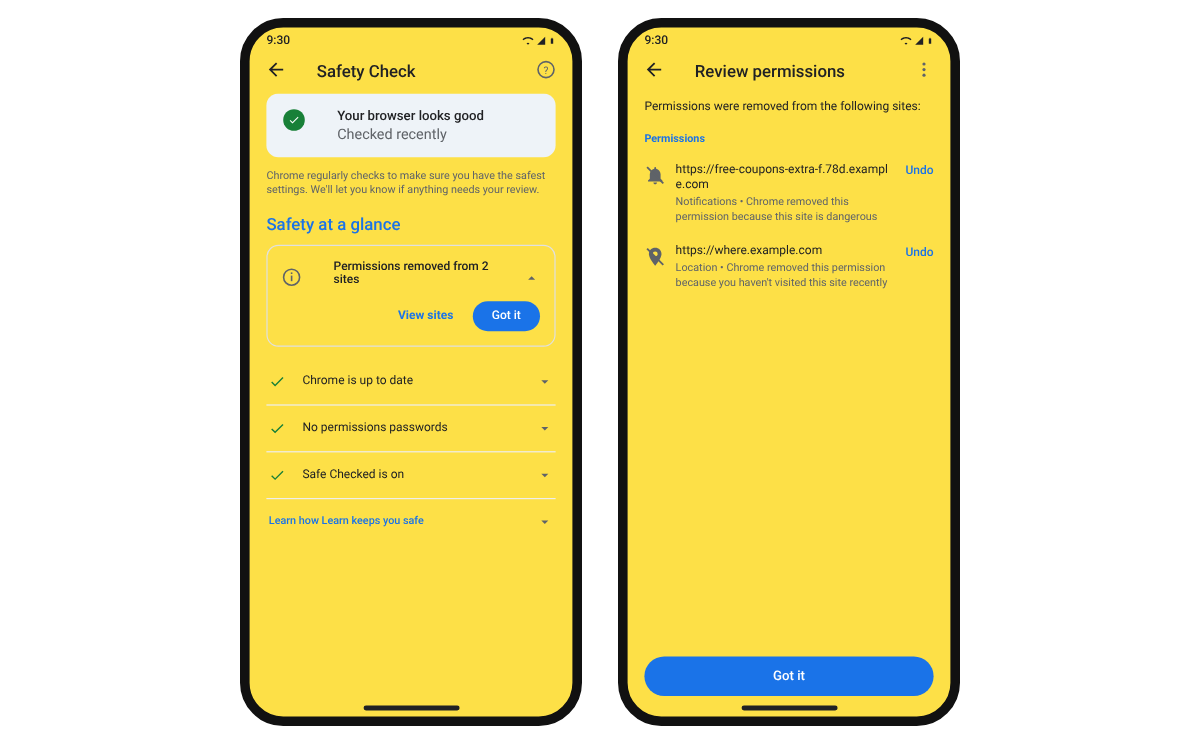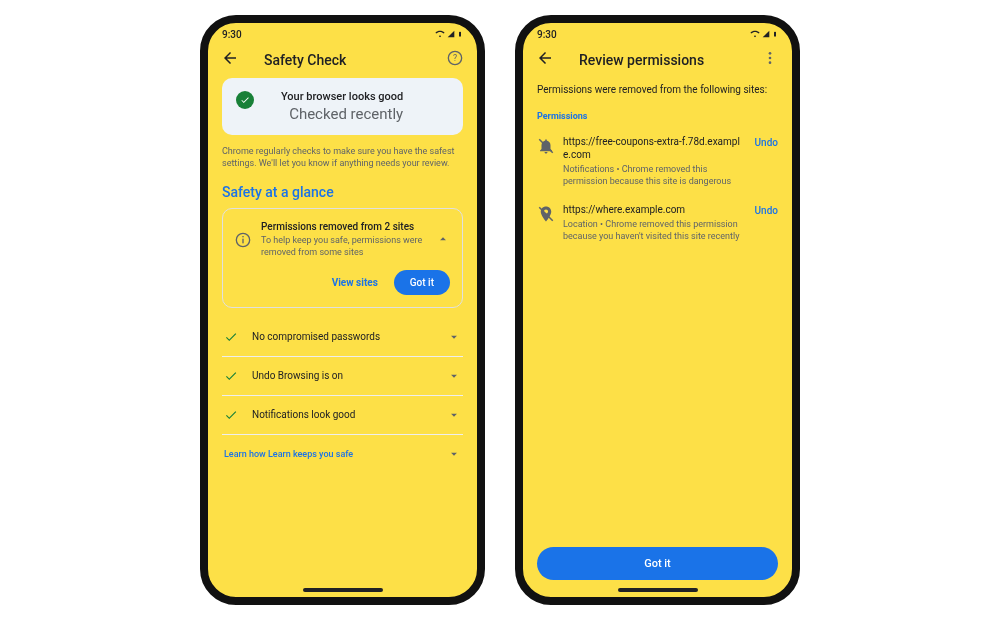--- a/index.html
+++ b/index.html
@@ -62,30 +62,30 @@
     display: flex;
     gap: 27px;
     align-items: flex-start;
   }
   .checkcircle {
     width:18px; height:18px; border-radius:50%; background:#188038;
     display:flex; align-items:center; justify-content:center; flex-shrink:0;
     margin-top:1px;
   }
   .banner .btitle { font-size:11px; font-weight:500; color:#202124; }
-  .banner .bsub  { font-size:15px; color:#5f6368; margin-top:2px;text-align:right; }
+  .banner .bsub  { font-size:12px; color:#5f6368; margin-top:2px; }
   .desc { font-size:9px; color:#5f6368; margin-top:10px; line-height:1.4; }
   .section-label { font-size:14px; color:#1a73e8; font-weight:500; margin-top:14px; }
   .card {
     border: 1px solid #e0e0e0;
     border-radius: 10px;
     margin-top: 8px;
     padding: 12px;
   }
-  .card-row { display:flex; gap:10px; align-items:center; }
+  .card-row { display:flex; gap:27px; align-items:flex-end; }
   .info-icon { width:16px; height:16px; flex-shrink:0; color:#5f6368; margin-top:2px; }
   .card-title { font-size:10px; font-weight:500; color:#202124; }
   .card-sub { font-size:9px; color:#5f6368; margin-top:2px; line-height:1.35; }
   .card-actions { display:flex; justify-content:flex-end; gap:6px; margin-top:12px; align-items:center; }
   .textbtn { color:#1a73e8; font-size:10px; font-weight:700; padding:6px 10px; cursor:pointer; }
   .pillbtn { background:#1a73e8; color:#fff; font-size:10px; font-weight:500; padding:7px 16px; border-radius:16px; cursor:pointer; }
   .listitem {
     display:flex; align-items:center; gap:14px;
     padding: 12px 2px;
     border-top: 1px solid #eee;
@@ -166,68 +166,67 @@
         <div class="card-row">
           <div class="info-icon">
             <svg width="16" height="16" viewBox="0 0 24 24">
                 <circle cx="12" cy="12" r="10" fill="none" stroke="#5f6368" stroke-width="2"></circle>
                 <rect x="11" y="10" width="2" height="7" fill="#5f6368"></rect>
                 <rect x="11" y="6" width="2" height="2" fill="#5f6368"></rect>
               </svg>
           </div>
           <div style="flex:1">
             <div class="card-title">Permissions removed from 2 sites</div>
-            <div class="card-sub">To help keep you safe, permissions were removed from some sites</div>
           </div>
           <div class="chev">
             <svg width="14" height="14" viewBox="0 0 24 24">
                 <path fill="#5f6368" d="M7 14l5-5 5 5z"></path>
               </svg>
           </div>
         </div>
         <div class="card-actions">
           <div class="textbtn">View sites</div>
           <div class="pillbtn">Got it</div>
         </div>
       </div>
 
       <div class="listgroup">
         <div class="listitem">
           <span class="greencheck">
               <svg width="14" height="14" viewBox="0 0 24 24">
                 <path fill="#188038" d="M9 16.2 4.8 12l-1.4 1.4L9 19 21 7l-1.4-1.4z"></path>
               </svg>
             </span>
-          <span class="li-label">No compromised passwords</span>
+          <span class="li-label">Chrome is up to date</span>
           <span class="chev">
               <svg width="14" height="14" viewBox="0 0 24 24">
                 <path fill="#5f6368" d="M7 10l5 5 5-5z"></path>
               </svg>
             </span>
         </div>
         <div class="listitem">
           <span class="greencheck">
               <svg width="14" height="14" viewBox="0 0 24 24">
                 <path fill="#188038" d="M9 16.2 4.8 12l-1.4 1.4L9 19 21 7l-1.4-1.4z"></path>
               </svg>
             </span>
-          <span class="li-label">Undo Browsing is on</span>
+          <span class="li-label">No permissions passwords</span>
           <span class="chev">
               <svg width="14" height="14" viewBox="0 0 24 24">
                 <path fill="#5f6368" d="M7 10l5 5 5-5z"></path>
               </svg>
             </span>
         </div>
         <div class="listitem">
           <span class="greencheck">
               <svg width="14" height="14" viewBox="0 0 24 24">
                 <path fill="#188038" d="M9 16.2 4.8 12l-1.4 1.4L9 19 21 7l-1.4-1.4z"></path>
               </svg>
             </span>
-          <span class="li-label">Notifications look good</span>
+          <span class="li-label">Safe Checked is on</span>
           <span class="chev">
               <svg width="14" height="14" viewBox="0 0 24 24">
                 <path fill="#5f6368" d="M7 10l5 5 5-5z"></path>
               </svg>
             </span>
         </div>
         <div class="learn">
           <span>Learn how Learn keeps you safe</span>
           <span class="chev">
               <svg width="14" height="14" viewBox="0 0 24 24">

